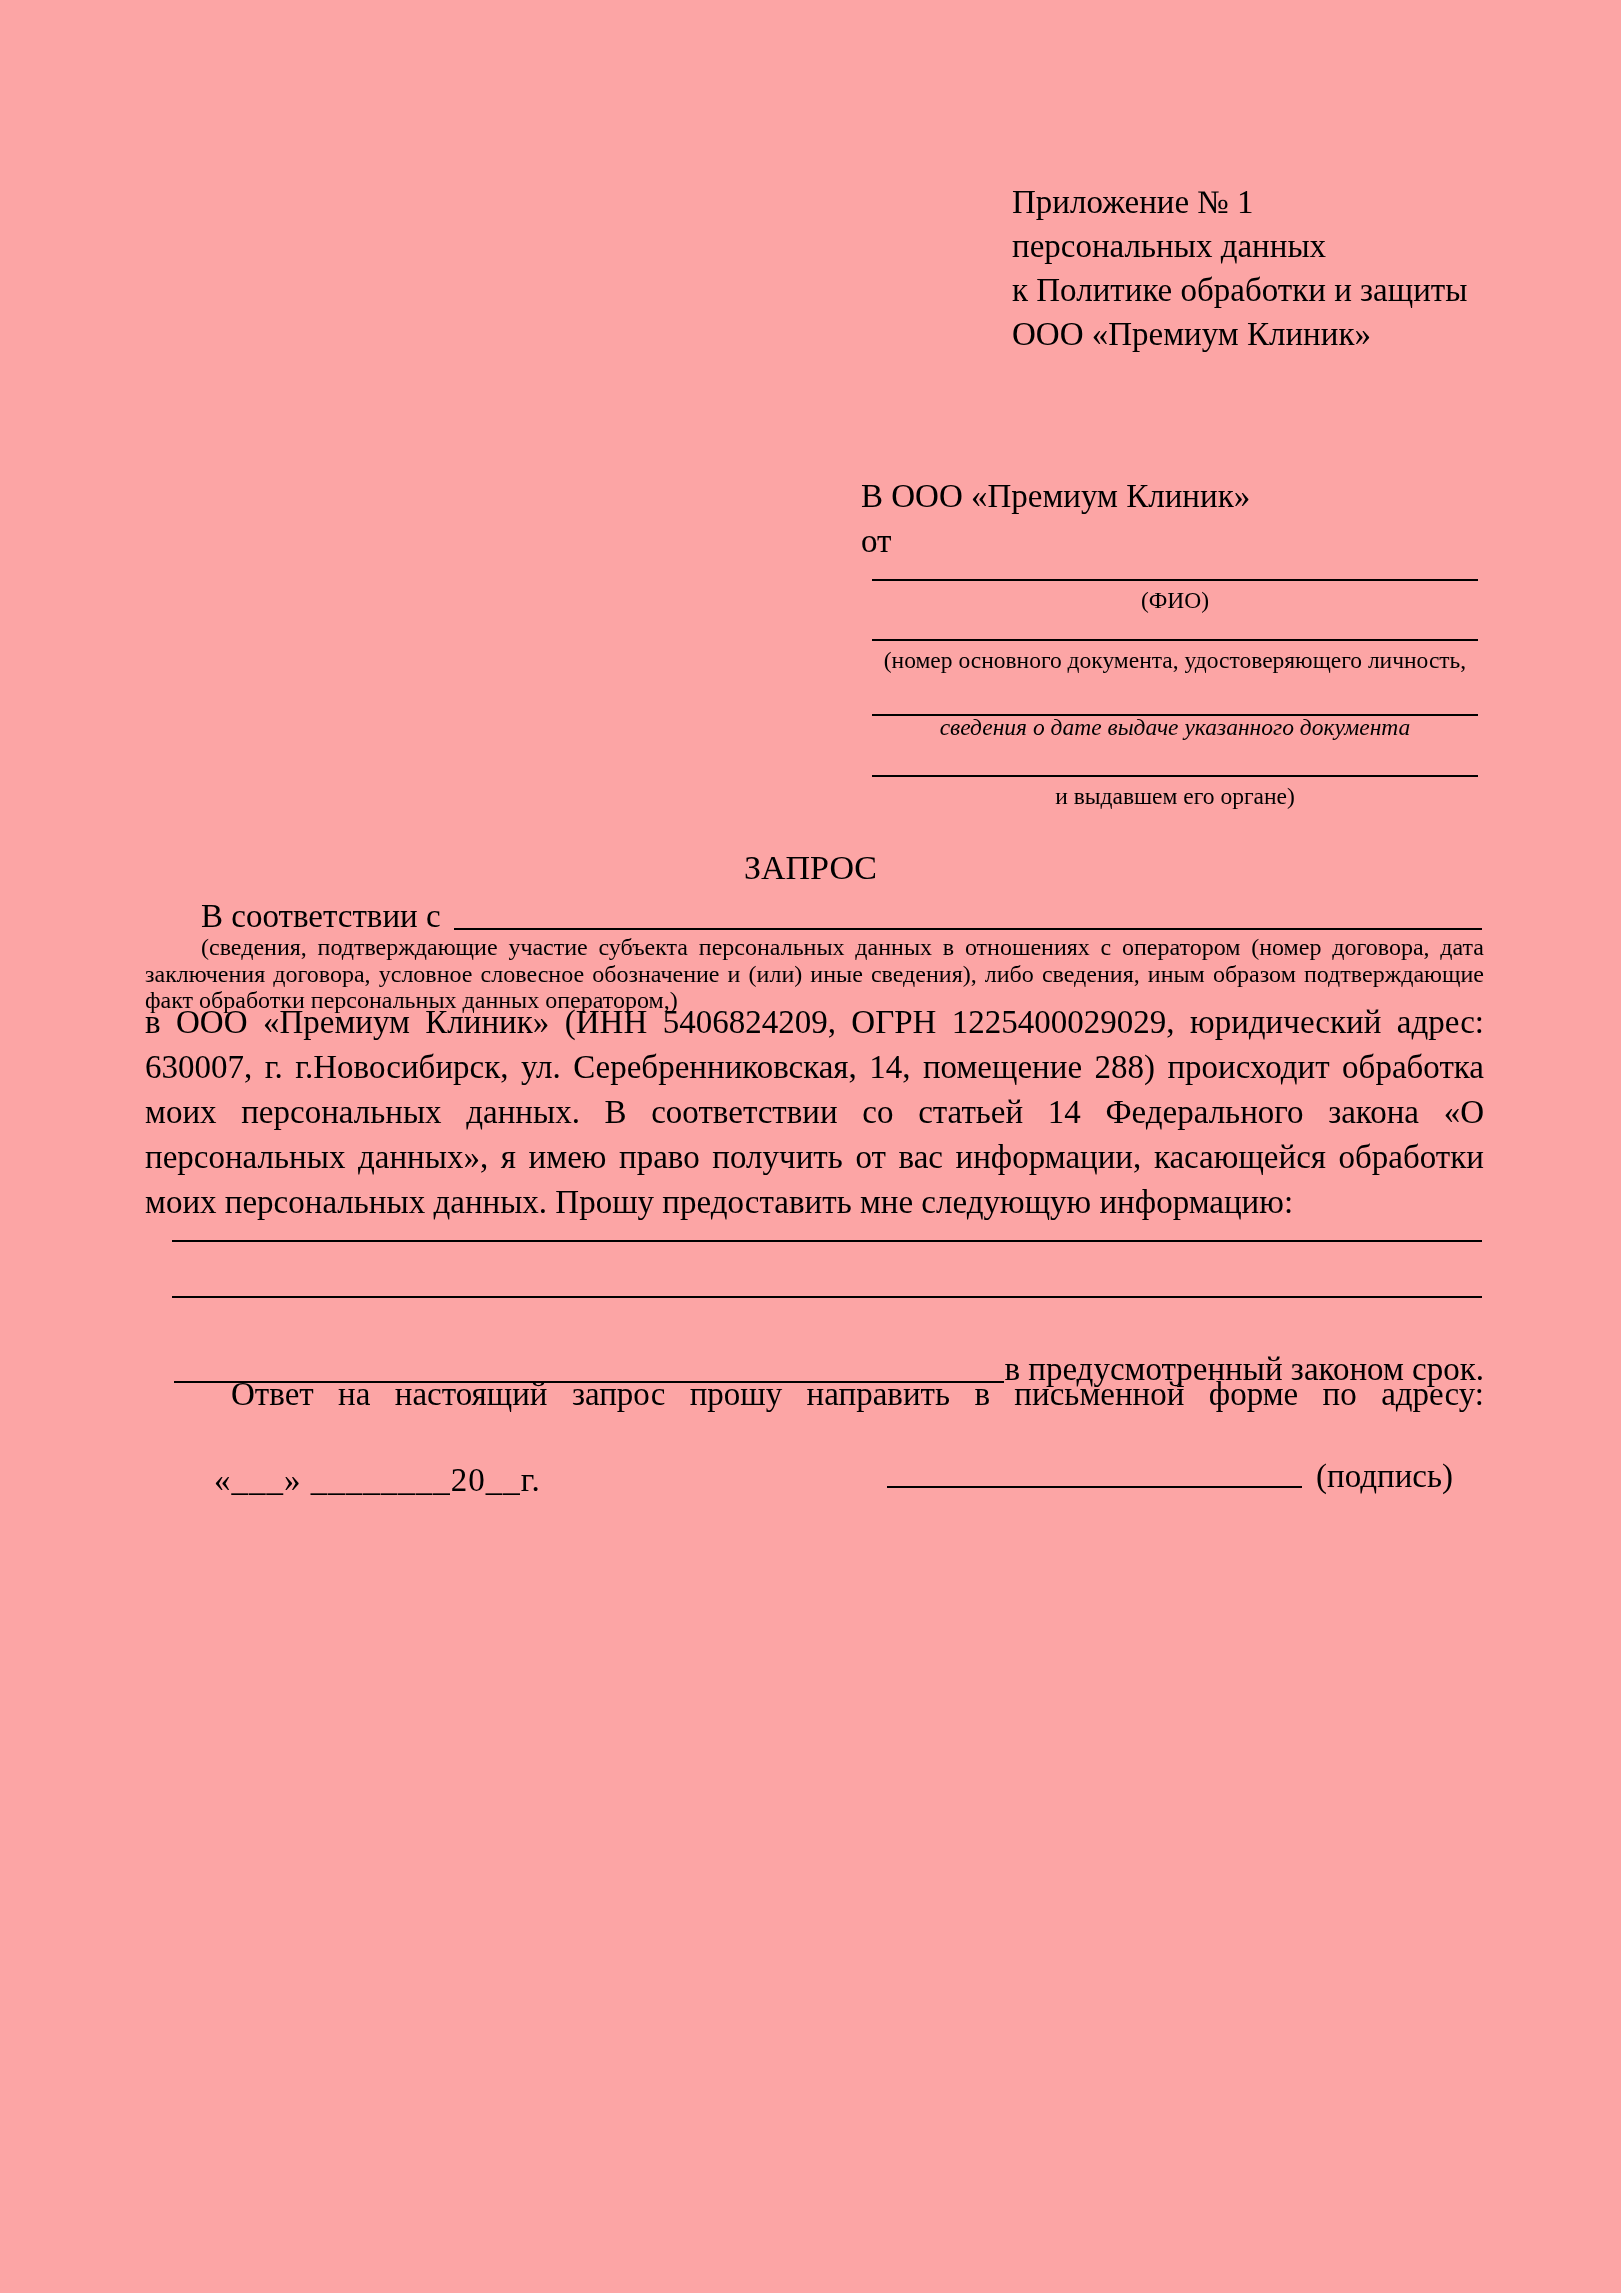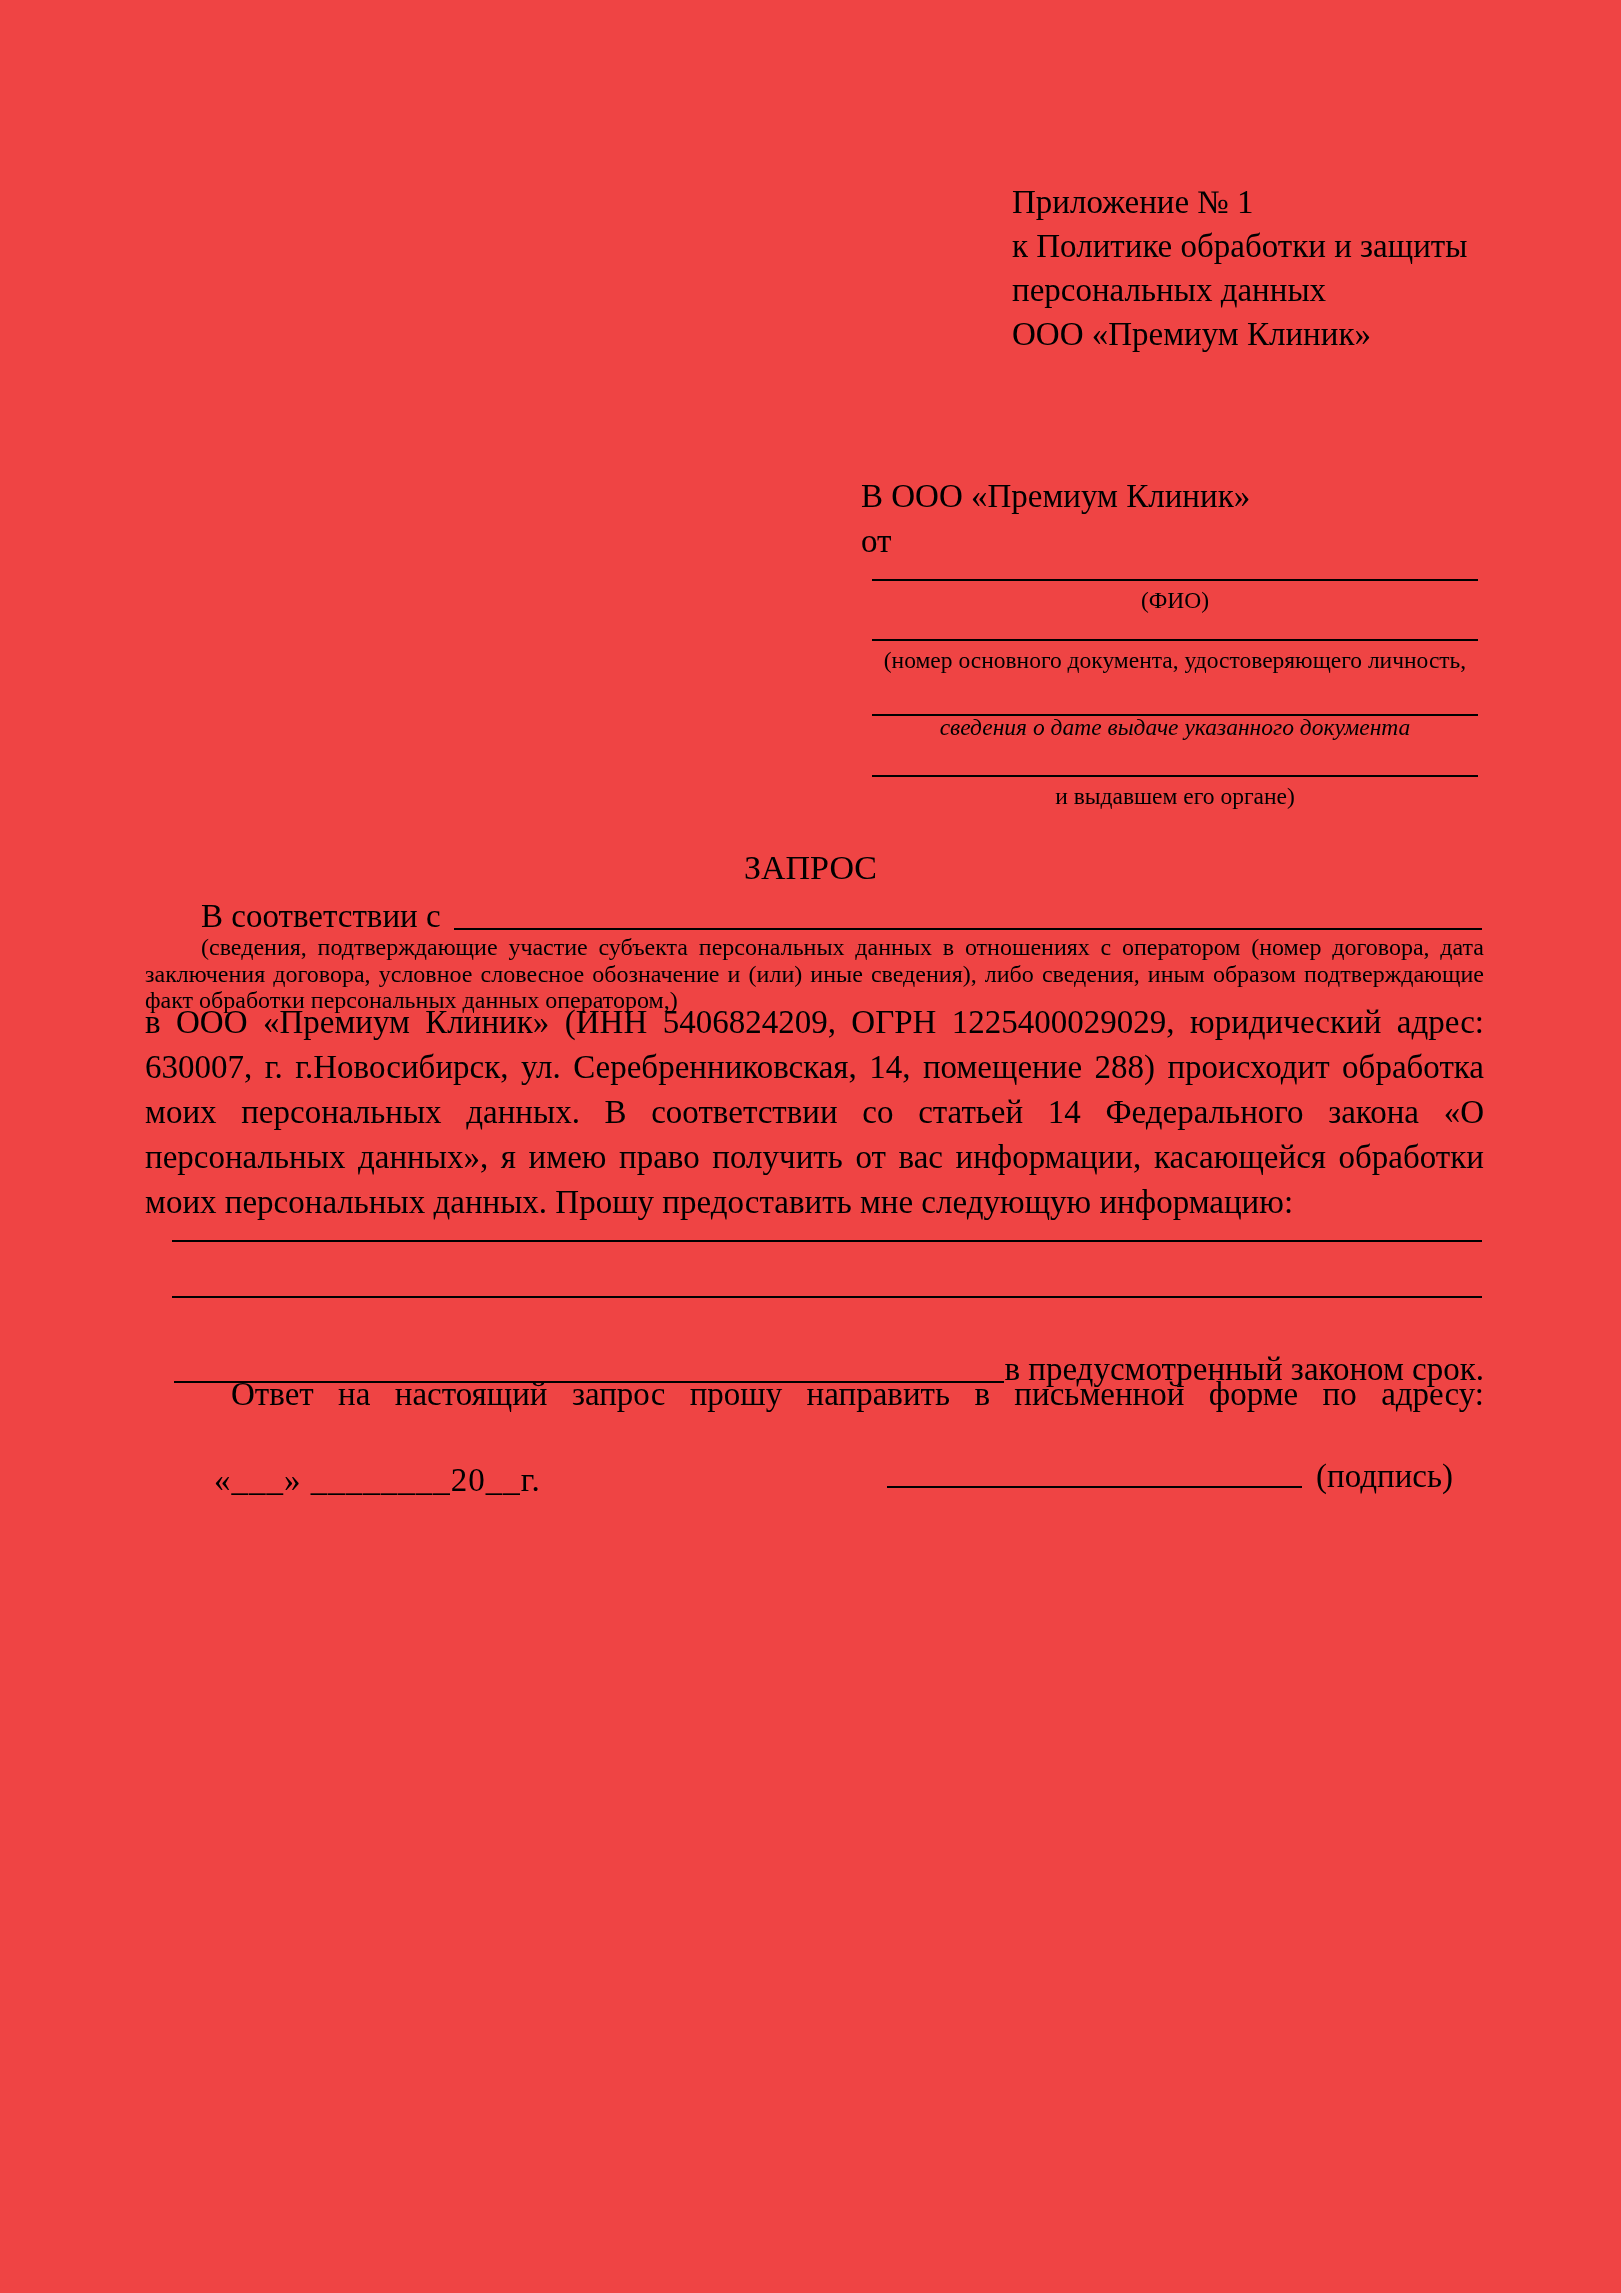--- a/index.html
+++ b/index.html
@@ -1,20 +1,20 @@
 <!DOCTYPE html>
 <html><head>
 <meta charset="utf-8">
 <style>
   * { margin:0; padding:0; box-sizing:border-box; }
   html,body { background:#888; }
   .page {
     position:relative;
     width:1621px; height:2294px;
-    background:#ef4444;
+    background:#fca5a5;
     color:#000;
     font-family:"Liberation Serif","DejaVu Serif",serif;
     margin:0 auto;
     overflow:hidden;
   }
   .abs { position:absolute; }
 
   
   .appendix { left:1012px; top:180px; font-size:33px; line-height:44px; }
 
@@ -69,22 +69,22 @@
   .sign-rule  { width:415px; border-bottom:2.9px solid #000; margin-bottom:6.9px; }
   .sign-caption { white-space:nowrap; }
 </style>
 </head>
 <body>
 
 <div class="page">
 
   <div class="abs appendix">
     <div>Приложение № 1</div>
+    <div>персональных данных</div>
     <div>к Политике обработки и защиты</div>
-    <div>персональных данных</div>
     <div>ООО «Премиум Клиник»</div>
   </div>
 
 
   <div class="abs recipient-to">В ООО «Премиум Клиник»</div>
   <div class="abs recipient-from">от</div>
 
   <div class="abs rule field-rule" style="top:579px;"></div>
   <div class="abs field-caption" style="top:587px;">(ФИО)</div>
 

